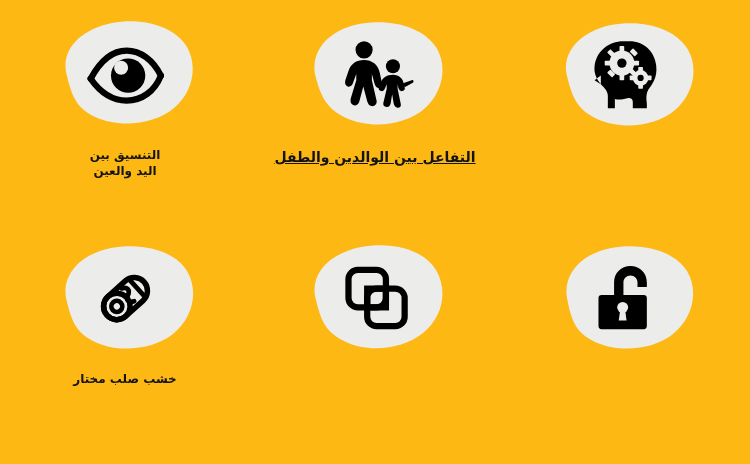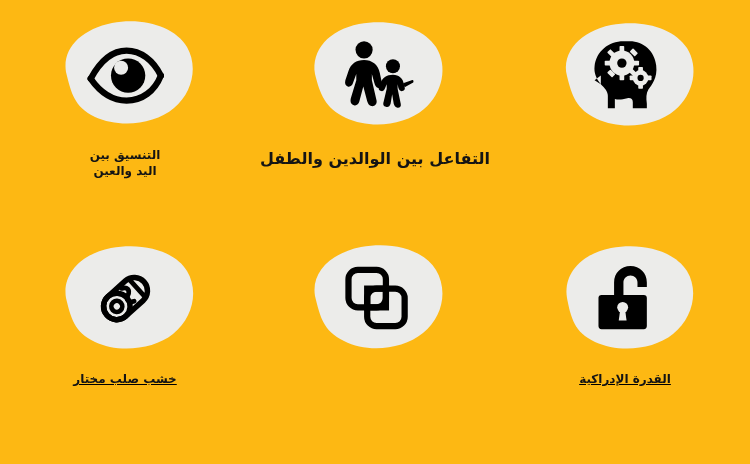--- a/index.html
+++ b/index.html
@@ -32,21 +32,21 @@
     position: relative;
     display: flex;
     flex-direction: column;
     align-items: center;
     justify-content: flex-start;
     height: 100%;
     box-sizing: border-box;
     padding-top: 14px;
   }
   .row-top .cell { padding-top: 18px; }
-  .row-bottom .cell { padding-top: 10px; text-decoration: underline; }
+  .row-bottom .cell { padding-top: 10px; }
 
   .blob-wrap {
     position: relative;
     width: 148px;
     height: 112px;
     display: flex;
     align-items: center;
     justify-content: center;
   }
   .blob-wrap svg.blob-bg {
@@ -76,21 +76,21 @@
     color: #141414;
     font-weight: bold;
     font-size: 12px;
     line-height: 1.32;
     letter-spacing: 0;
     direction: rtl;
     unicode-bidi: isolate;
     white-space: pre-line;
   }
   .cell-hand-eye .card-label { max-width: 130px; }
-  .cell-parent-child .card-label { font-size: 16px; }
+  .cell-parent-child .card-label { font-size: 14px; text-decoration: underline; }
   .cell-wood .card-label { max-width: 190px; }
   .cell-cognitive .card-label { max-width: 200px; }
   .cell-hands .card-label { max-width: 200px; }
   .cell-intelligence .card-label { max-width: 200px; }
 </style>
 </head>
 <body>
 
 <div id="board" style="background: rgb(253, 184, 19);">
   <div class="grid">
@@ -179,21 +179,20 @@
           </svg>
           <div class="icon-holder">
             <svg viewBox="0 0 100 100" aria-hidden="true">
               <path d="M36 48 L36 30 C36 18 45 9 57 9 C69 9 78 18 78 30 L78 36 L66 36 L66 30 C66 25 62 21 57 21 C52 21 48 25 48 30 L48 48 Z" fill="#000000"></path>
               <rect x="16" y="46" width="62" height="44" rx="4" fill="#000000"></rect>
               <circle cx="47" cy="62" r="7" fill="#ECECEA"></circle>
               <path d="M44 64 L50 64 L52 79 L42 79 Z" fill="#ECECEA"></path>
             </svg>
           </div>
         </div>
-        <div class="card-label" style="color: rgb(20, 20, 20);">القدرة الإدراكية</div>
       </div>
 
       <div class="cell cell-hands">
         <div class="blob-wrap">
           <svg class="blob-bg" viewBox="0 0 148 112" aria-hidden="true">
             <path d="M14 54 C10 30 30 11 60 5 C92 -1 123 8 135 28 C147 48 142 75 122 91 C101 108 66 111 43 99 C22 89 19 74 14 54 Z" fill="#ECECEA"></path>
           </svg>
           <div class="icon-holder">
             <svg viewBox="0 0 100 100" aria-hidden="true">
               <rect x="16" y="14" width="48" height="48" rx="12" fill="none" stroke="#000000" stroke-width="8"></rect>

